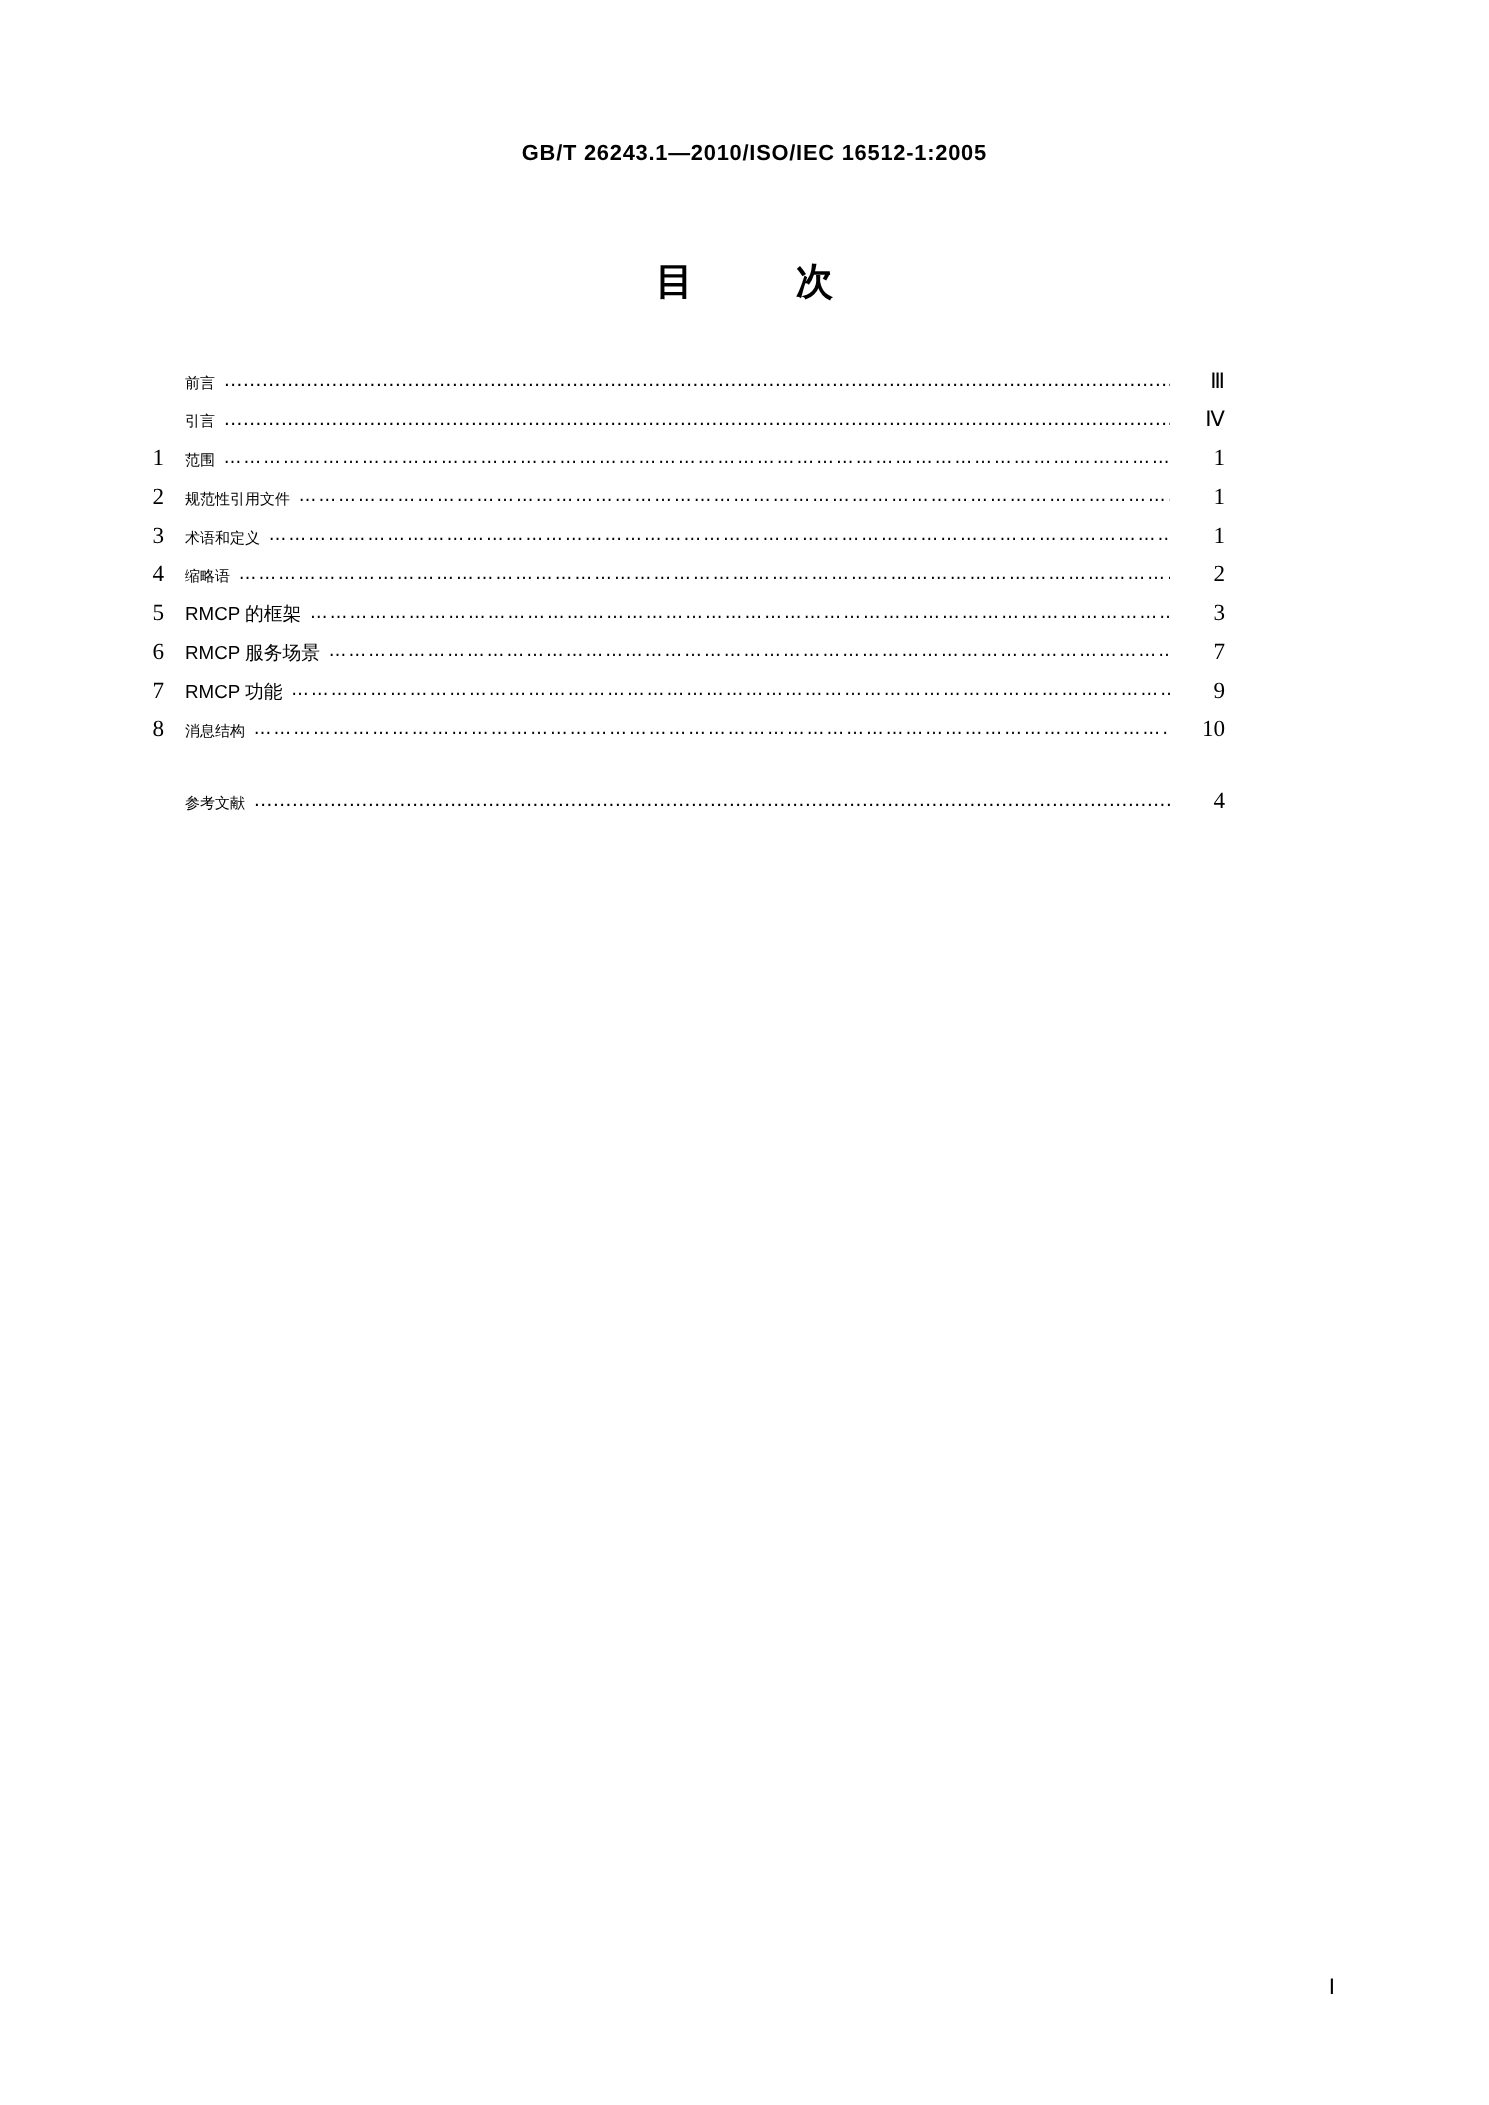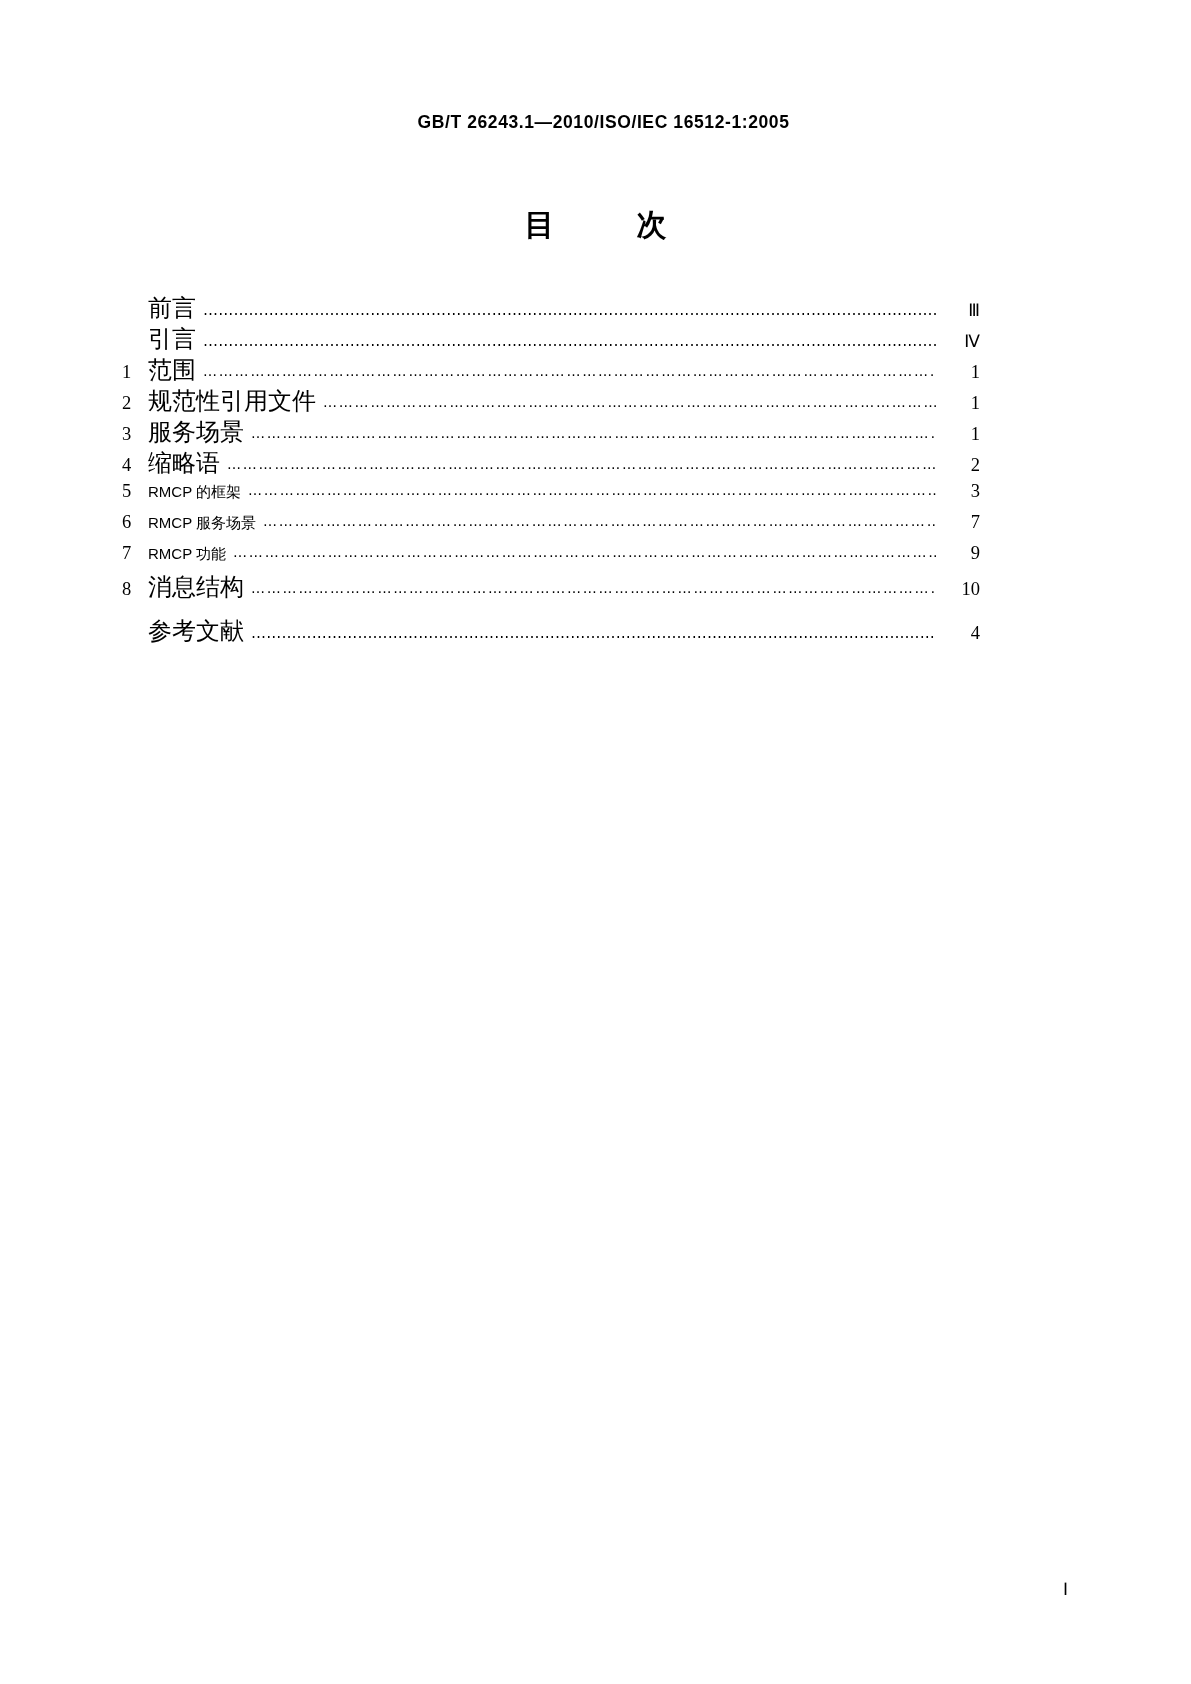--- a/index.html
+++ b/index.html
@@ -52,32 +52,32 @@
   }
   .toc-row {
     display: flex;
     align-items: baseline;
     font-size: 19px;
     line-height: 1.0;
     height: 31px;
     white-space: nowrap;
   }
   .toc-row.gap {
-    margin-top: 13px;
+    margin-top: 26px;
   }
   .num {
     display: inline-block;
     width: 26px;
     flex: 0 0 26px;
     font-family: "Liberation Serif", serif;
     font-size: 18.5px;
   }
   .label {
     font-family: Liberation Serif, serif;
-    font-size: 24px;
+    font-size: 12px;
     padding-right: 7px;
   }
   .label.latin {
     font-family: Liberation Sans, sans-serif;
     font-size: 15px;
   }
   .leader {
     flex: 1 1 auto;
     overflow: hidden;
     white-space: nowrap;
@@ -140,21 +140,21 @@
         <span class="pg">1</span>
       </div>
       <div class="toc-row">
         <span class="num">2</span>
         <span class="label">规范性引用文件</span>
         <span class="leader">……………………………………………………………………………………………………………………………………………………………………………………………………………………………………………</span>
         <span class="pg">1</span>
       </div>
       <div class="toc-row">
         <span class="num">3</span>
-        <span class="label">服务场景</span>
+        <span class="label">术语和定义</span>
         <span class="leader">……………………………………………………………………………………………………………………………………………………………………………………………………………………………………………</span>
         <span class="pg">1</span>
       </div>
       <div class="toc-row">
         <span class="num">4</span>
         <span class="label">缩略语</span>
         <span class="leader">……………………………………………………………………………………………………………………………………………………………………………………………………………………………………………</span>
         <span class="pg">2</span>
       </div>
       <div class="toc-row">

